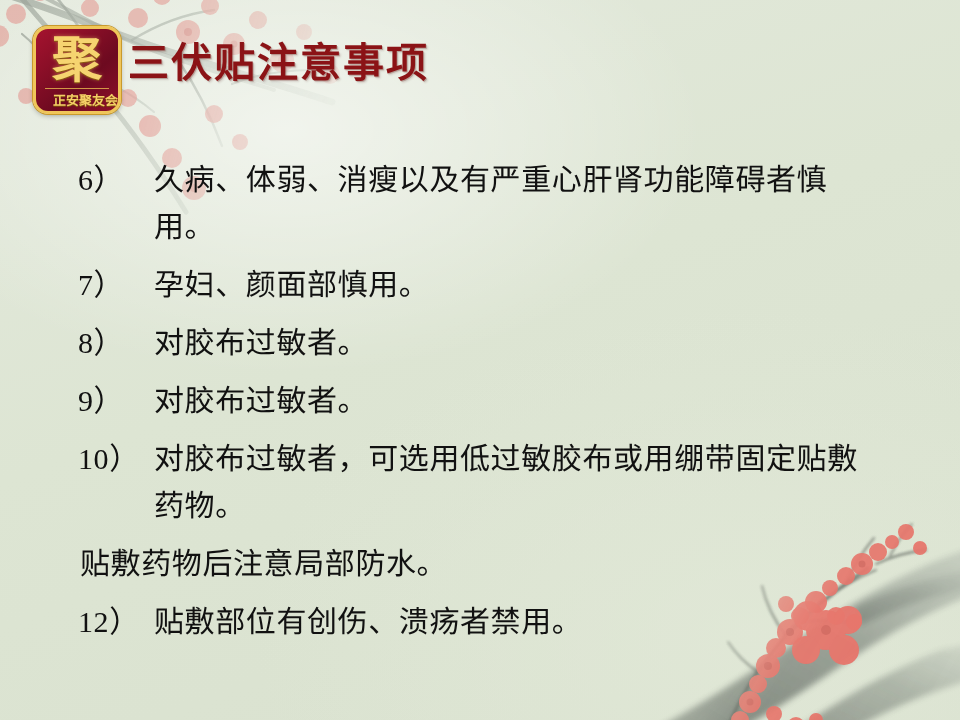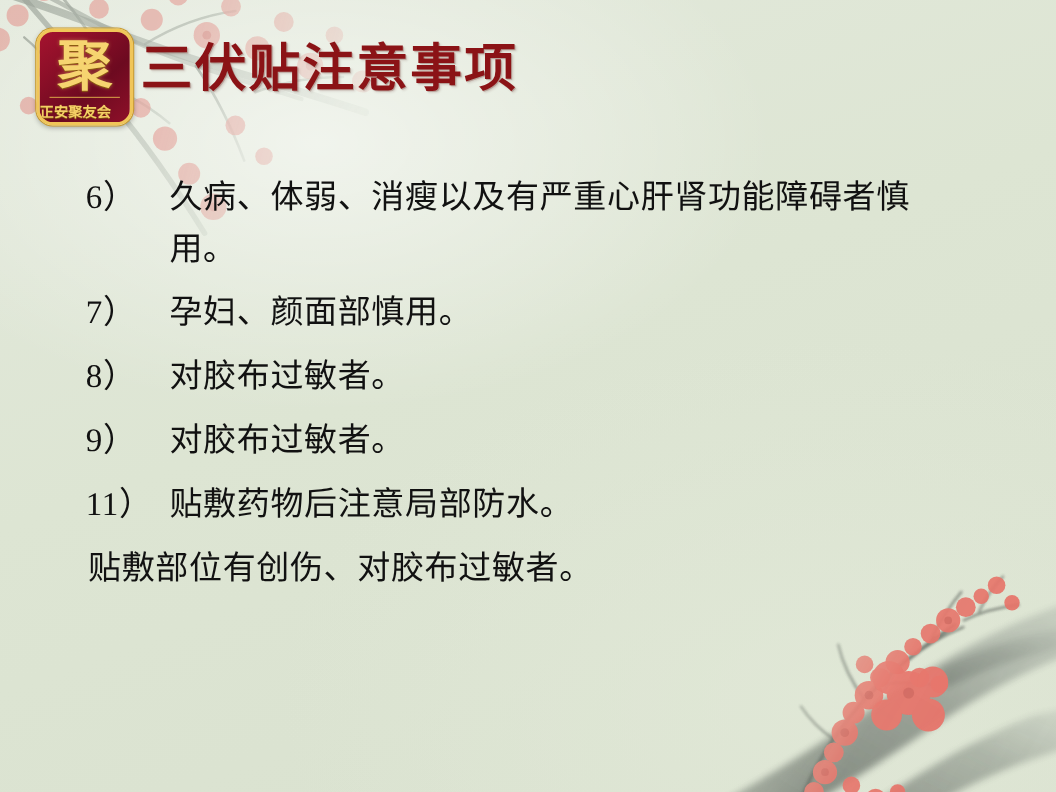--- a/index.html
+++ b/index.html
@@ -108,35 +108,35 @@
     background: #e0b24c;
     opacity: 0.85;
   }
   .logo-sub {
     position: absolute;
     left: 0;
     right: 0;
     top: 62px;
     height: 22px;
     line-height: 22px;
-    text-align: left;
-    font-family: Liberation Serif, serif;
+    text-align: right;
+    font-family: Liberation Mono, monospace;
     font-weight: 700;
     font-size: 13px;
     letter-spacing: 0px;
     color: #f4cf66;
     text-shadow: 0 1px 0 #7d500c;
   }
   .title {
     position: absolute;
     left: 128px;
     top: 35px;
     font-family: "Liberation Serif", "DejaVu Serif", serif;
     font-weight: 700;
-    font-size: 47px;
+    font-size: 41px;
     line-height: 56px;
     letter-spacing: 2px;
     color: #8b1316;
     text-shadow: 1px 1px 0 rgba(120,60,50,0.30), 2px 2px 2px rgba(90,40,35,0.16);
     white-space: nowrap;
   }
 
   
   .body-list {
     position: absolute;
@@ -338,25 +338,29 @@
     <div class="li">
       <span class="li-num">8）</span>
       <span class="li-text">对胶布过敏者。</span>
     </div>
 
     <div class="li">
       <span class="li-num">9）</span>
       <span class="li-text">对胶布过敏者。</span>
     </div>
 
-
-    <div class="li">
-      <span class="li-num">11）</span>
+    <div class="li wrap">
+      <span class="li-num">10）</span>
+      <span class="li-text">对胶布过敏者，可选用低过敏胶布或用绷带固定贴敷药物。</span>
+    </div>
+
+    <div class="li">
       <span class="li-text">贴敷药物后注意局部防水。</span>
     </div>
 
     <div class="li">
-      <span class="li-text">贴敷部位有创伤、对胶布过敏者。</span>
+      <span class="li-num">12）</span>
+      <span class="li-text">贴敷部位有创伤、溃疡者禁用。</span>
     </div>
 
   </div>
 
 </div>
 
 </body></html>

